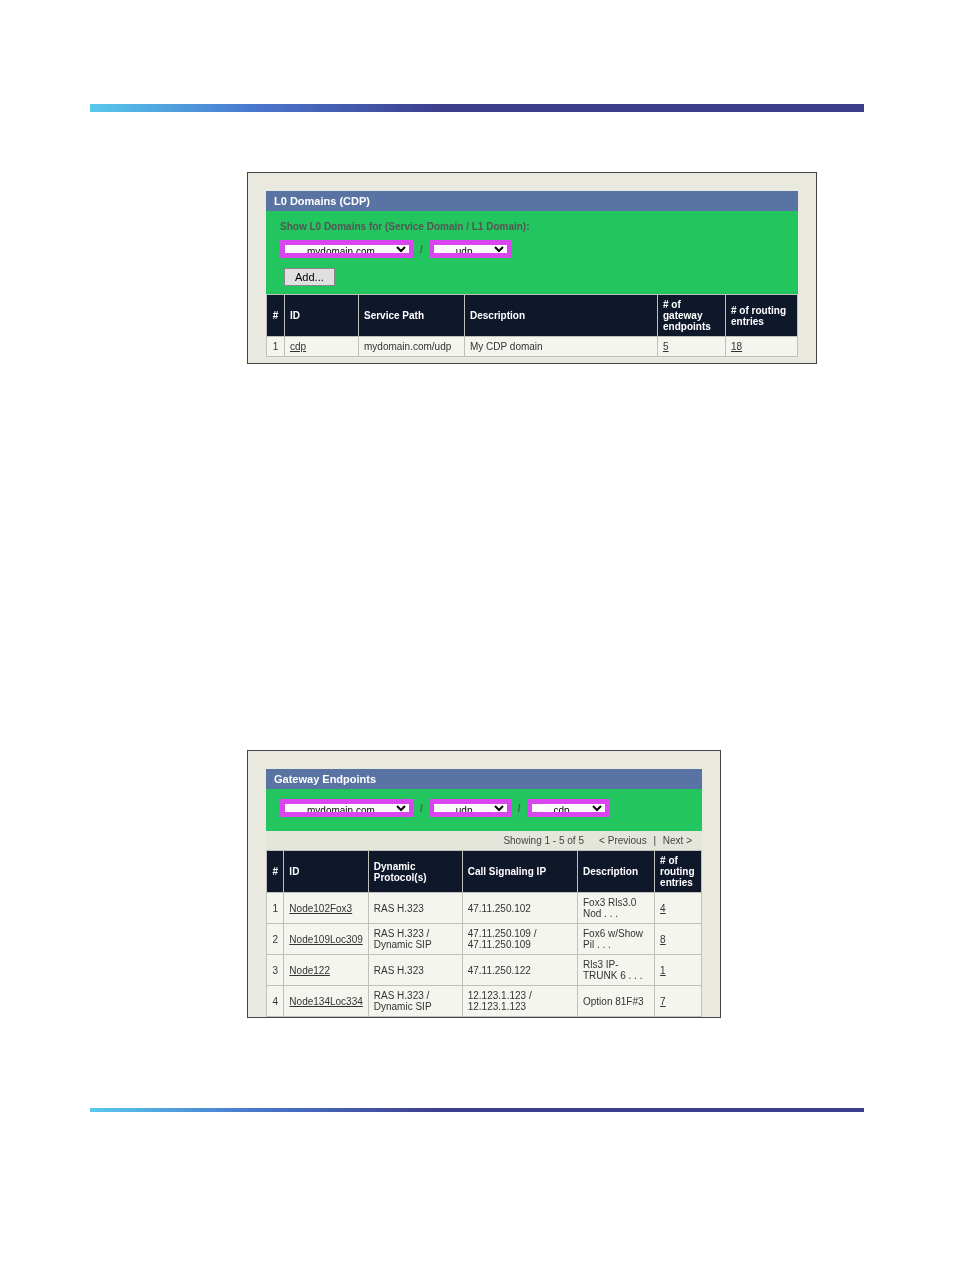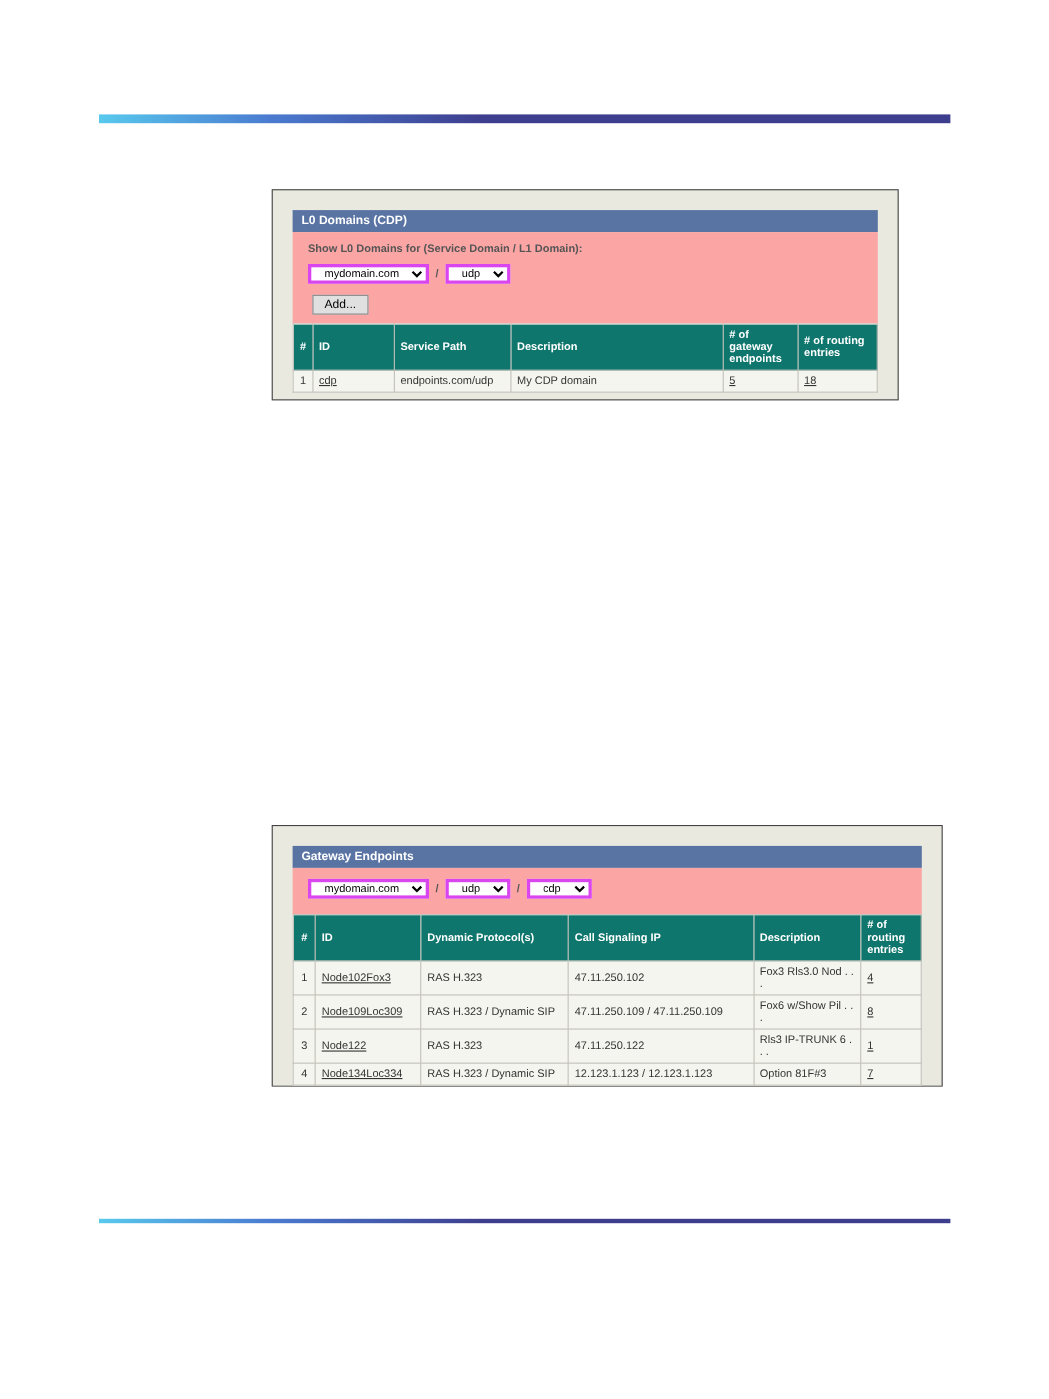--- a/index.html
+++ b/index.html
@@ -37,38 +37,38 @@
     margin: 18px 18px 6px 18px;
   }
   .panel-title {
     background: #5973a3;
     color: #fff;
     font-weight: bold;
     font-size: 11px;
     padding: 4px 8px;
   }
   .filter-area {
-    background: #fca5a5;
+    background: #22c55e;
     padding: 10px 14px 8px 14px;
     font-size: 10px;
     color: #555;
     font-weight: bold;
   }
   .filter-area .filter-label { margin-bottom: 8px; }
   .filter-row {
     display: flex;
     align-items: center;
     gap: 4px;
     margin-bottom: 10px;
   }
   .filter-row select {
     font-size: 10px;
-    border: 3px solid #d946ef;
+    border: 5px solid #d946ef;
     background: #fff;
-    padding: 0 8px;
+    padding: 0 18px;
     height: 18px;
   }
   .filter-row .sep { margin: 0 2px; }
   .add-btn {
     background: #e0e0e0;
     border: 1px solid #888;
     padding: 2px 10px;
     font-size: 11px;
     margin-left: 4px;
     cursor: pointer;
@@ -82,40 +82,40 @@
     background: #e4e5db;
   }
   .paging span { margin: 0 2px; }
   table.data-table {
     width: 100%;
     border-collapse: collapse;
     background: #fff;
     font-size: 10px;
   }
   table.data-table th {
-    background: #0f766e;
+    background: #0f172a;
     color: #fff;
     font-weight: bold;
     font-size: 10px;
     text-align: left;
     padding: 4px 5px;
     border: 1px solid #c0c0b8;
   }
   table.data-table th.num-col { width: 18px; text-align: center; }
   table.data-table td {
     padding: 4px 5px;
     border: 1px solid #c0c0b8;
     color: #333;
     background: #f5f5ef;
     vertical-align: middle;
   }
   table.data-table td.num-col { text-align: center; width: 18px; }
   table.data-table td a { color: #333; text-decoration: underline; }
   .fig1 { margin-left: 157px; width: 570px; }
-  .fig2 { margin-left: 157px; width: 610px; margin-top: 386px; }
+  .fig2 { margin-left: 157px; width: 474px; margin-top: 386px; }
   .fig2 .figure-container { margin-bottom: 0; }
 </style>
 </head>
 <body>
 
 <div class="page-header"></div>
 
 <div class="content-area">
 
   <div class="fig1">
@@ -139,21 +139,21 @@
               <th style="width:106px">Service Path</th>
               <th>Description</th>
               <th style="width:68px"># of gateway endpoints</th>
               <th style="width:72px"># of routing entries</th>
             </tr>
           </thead>
           <tbody>
             <tr>
               <td class="num-col">1</td>
               <td><a href="#">cdp</a></td>
-              <td>endpoints.com/udp</td>
+              <td>mydomain.com/udp</td>
               <td>My CDP domain</td>
               <td><a href="#">5</a></td>
               <td><a href="#">18</a></td>
             </tr>
           </tbody>
         </table>
       </div>
     </div>
   </div>
 
@@ -163,20 +163,27 @@
         <div class="panel-title">Gateway Endpoints</div>
         <div class="filter-area" style="padding-bottom:4px;">
           <div class="filter-row">
             <select><option>mydomain.com</option></select>
             <span class="sep">/</span>
             <select><option>udp</option></select>
             <span class="sep">/</span>
             <select><option>cdp</option></select>
           </div>
         </div>
+        <div class="paging">
+          <span>Showing 1 - 5 of 5</span>
+          &nbsp;&nbsp;
+          <span>&lt; Previous</span>
+          <span>|</span>
+          <span>Next &gt;</span>
+        </div>
         <table class="data-table">
           <thead>
             <tr>
               <th class="num-col">#</th>
               <th style="width:82px">ID</th>
               <th style="width:118px">Dynamic Protocol(s)</th>
               <th style="width:148px">Call Signaling IP</th>
               <th style="width:86px">Description</th>
               <th style="width:48px"># of routing entries</th>
             </tr>

